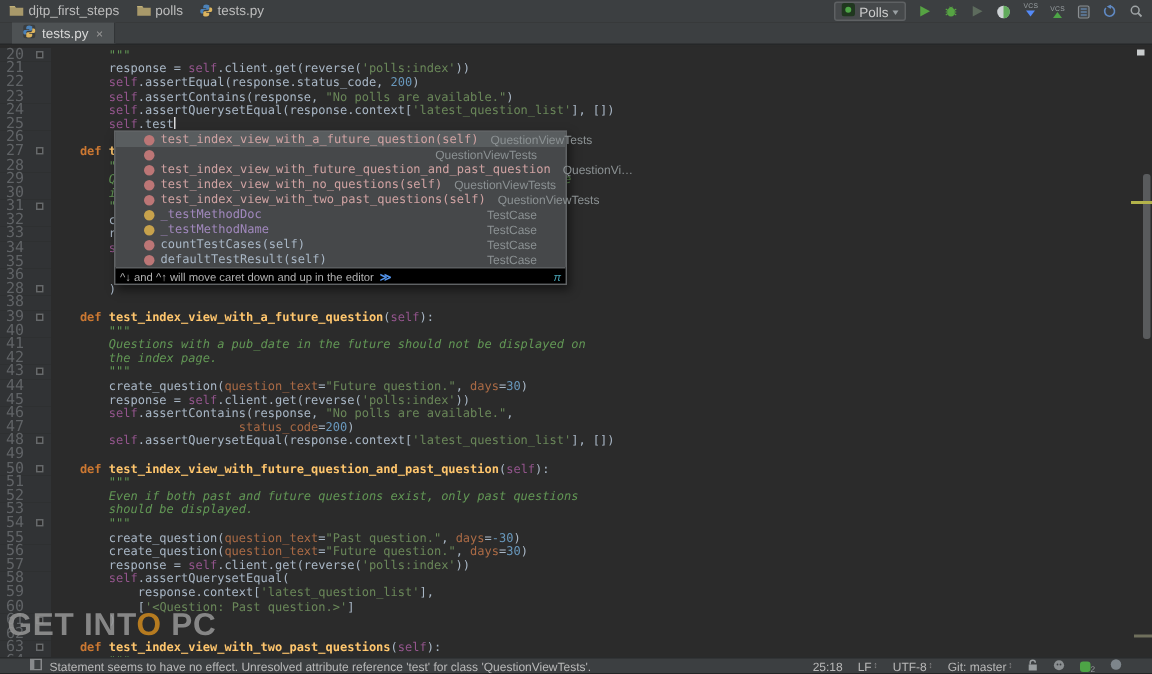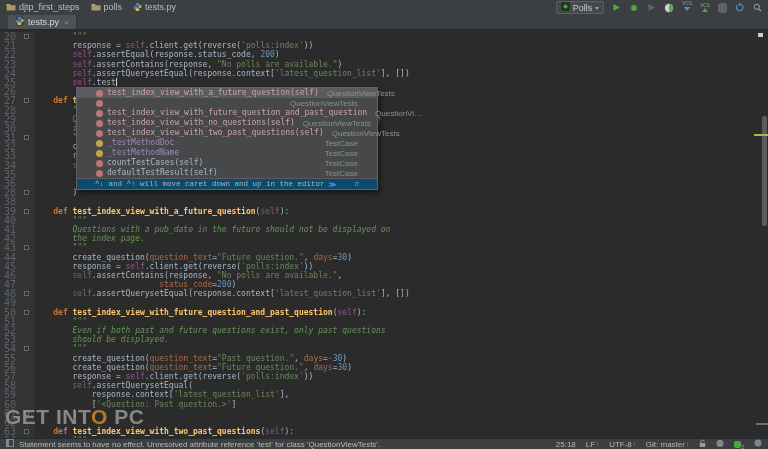--- a/index.html
+++ b/index.html
@@ -44,36 +44,36 @@
          box-shadow:2px 3px 6px rgba(0,0,0,.5);z-index:10}
   .p-row{height:10px;display:flex;align-items:center;padding:0 19px;font:8px/10px "DejaVu Sans Mono",monospace}
   .p-row.sel{background:#595d5f}
   .p-ic{flex:none;width:7px;height:7px;border-radius:50%;margin-right:4px}
   .ic-m{background:#bc7676}
   .ic-f{background:#c7a24c}
   .nm-method{color:#d1a3a3}
   .nm-field{color:#a188bd}
   .nm-method-plain{color:#a9b7c6}
   .p-type{margin-left:auto;padding-left:8px;color:#8b9193;font:8px "Liberation Sans",sans-serif;white-space:nowrap}
-  .p-foot{height:11px;background:#0c4a6e;border-top:1px solid #5a5d5f;display:flex;align-items:center;
-          padding:0 18px;font-size:7.5px;color:#b2b2b2;font-family:Liberation Mono, monospace}
+  .p-foot{height:11px;background:#000000;border-top:1px solid #5a5d5f;display:flex;align-items:center;
+          padding:0 3px;font-size:7.5px;color:#b2b2b2;font-family:Liberation Sans, sans-serif}
   .p-foot .more{color:#5394ec;margin-left:4px;font-weight:bold}
   .p-foot .pi{margin-left:auto;color:#49a6b7;font-style:italic}
   
   .sthumb{position:absolute;right:1px;top:85px;width:5px;height:110px;background:#595b5d;border-radius:2px}
   .stripe-warn{position:absolute;right:0;top:103px;width:14px;height:2px;background:#b3b34a}
   .stripe-dim{position:absolute;right:0;top:392px;width:12px;height:2px;background:#6f6f5c}
   .insp-ind{position:absolute;right:5px;top:2px;width:5px;height:4px;background:#c9cccd}
   
   .watermark{position:absolute;left:5px;top:374px;font:bold 21px "Liberation Sans",sans-serif;
              letter-spacing:.5px;color:#979797;opacity:.85;z-index:20}
   .watermark .wm-o{color:#cf8a1f}
   
   .statusbar{position:absolute;left:0;right:0;bottom:0;height:11px;background:#3c3f41;border-top:1px solid #292b2c;
-             display:flex;align-items:center;gap:5px;padding:0 6px;font-size:8px;color:#b9b9b9;z-index:30}
+             display:flex;align-items:center;gap:5px;padding:0 20px;font-size:8px;color:#b9b9b9;z-index:30}
   .sb-right{margin-left:auto;display:flex;align-items:center;gap:10px}
   .sb-seg{display:flex;align-items:center;gap:1px;white-space:nowrap}
   .updown{font-size:6px;color:#8a8a8a}
   .notif{display:flex;align-items:flex-end}
   .notif i{display:block;width:7px;height:7px;background:#4da546;border-radius:2px}
   .notif em{font-style:normal;font-size:5.5px;color:#9ea2a4;position:relative;top:2px}
 </style>
 </head>
 <body>
 

